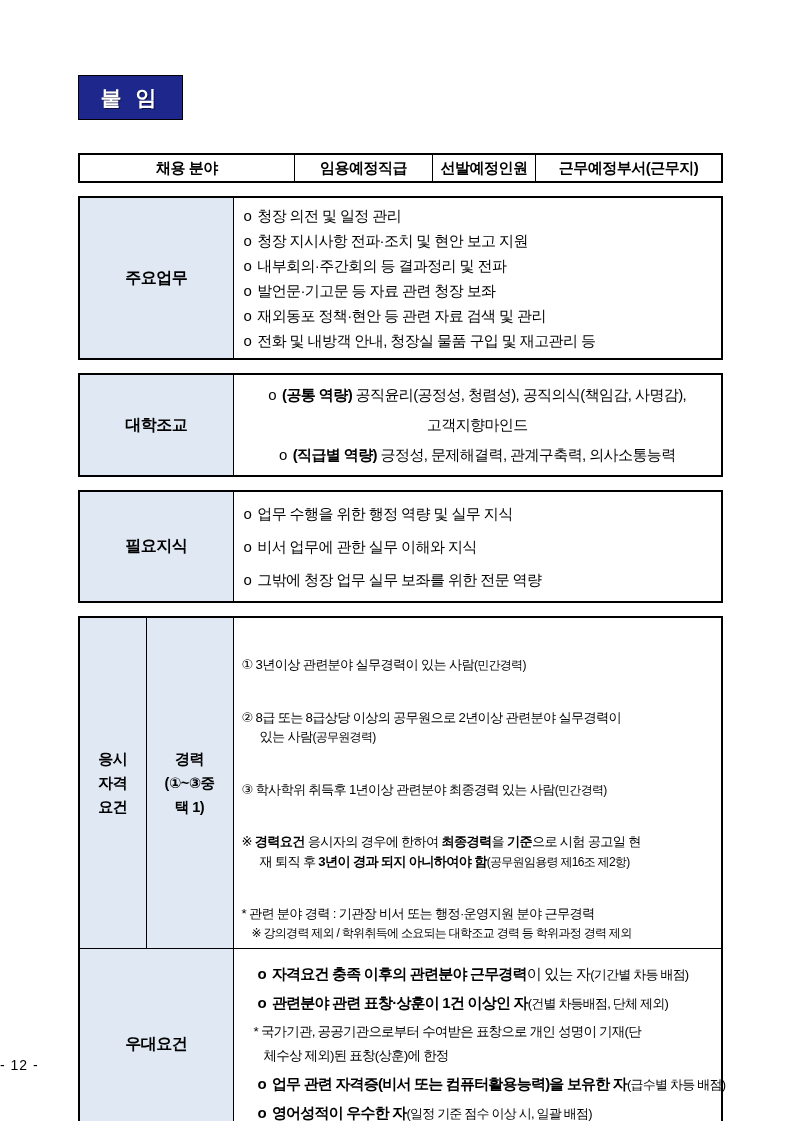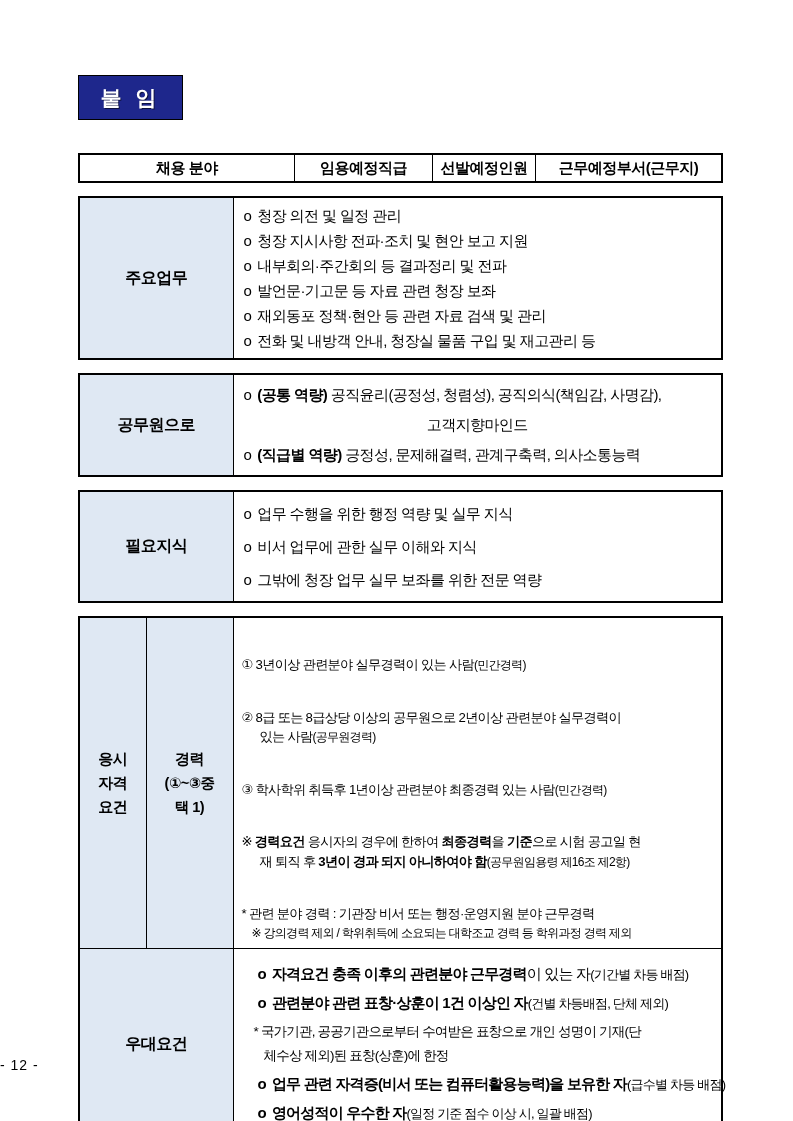--- a/index.html
+++ b/index.html
@@ -38,21 +38,21 @@
 
   
   .t-recruit{margin-bottom:13px;}
   .t-recruit th{font-size:15px;font-weight:bold;height:28px;letter-spacing:-0.5px;}
   .t-recruit td{height:47px;text-align:center;font-size:15px;letter-spacing:-0.5px;line-height:21px;}
 
   
   .t-block{margin-bottom:13px;}
   .t-block .content{padding:5px 10px;font-size:15px;letter-spacing:-0.6px;}
   .t-duties .content div{line-height:25px;white-space:nowrap;}
-  .t-comp .content div{line-height:30px;white-space:nowrap;}
+  .t-comp .content div{line-height:30px;white-space:nowrap;text-align:center;}
   .t-comp .cont-center{text-align:center;}
   .t-know .content div{line-height:33px;white-space:nowrap;}
   .bullet{margin-right:6px;}
 
   
   .t-qual td{vertical-align:middle;}
   .t-qual .qcontent{padding:5px 8px;vertical-align:top;}
   .q-career{font-size:13.2px;letter-spacing:-0.7px;line-height:19.5px;}
   .q-career .ln{padding-left:18px;text-indent:-18px;white-space:nowrap;margin-top:32px;}
   .q-career .ln-cont{padding-left:18px;text-indent:0;}
@@ -121,21 +121,21 @@
   </tbody>
     </table>
 
   <table class="t-block t-comp">
     <colgroup>
         <col style="width:154px">
         <col>
       </colgroup>
     <tbody>
         <tr>
-      <td class="lbl">공무원으로</td>
+      <td class="lbl">대학조교</td>
       <td class="content">
         <div><span class="bullet">o</span><b>(공통 역량)</b><span> 공직윤리(공정성, 청렴성), 공직의식(책임감, 사명감),</span></div>
         <div class="cont-center">고객지향마인드</div>
         <div><span class="bullet">o</span><b>(직급별 역량)</b><span> 긍정성, 문제해결력, 관계구축력, 의사소통능력</span></div>
       </td>
     </tr>
   </tbody>
     </table>
 
   <table class="t-block t-know">

